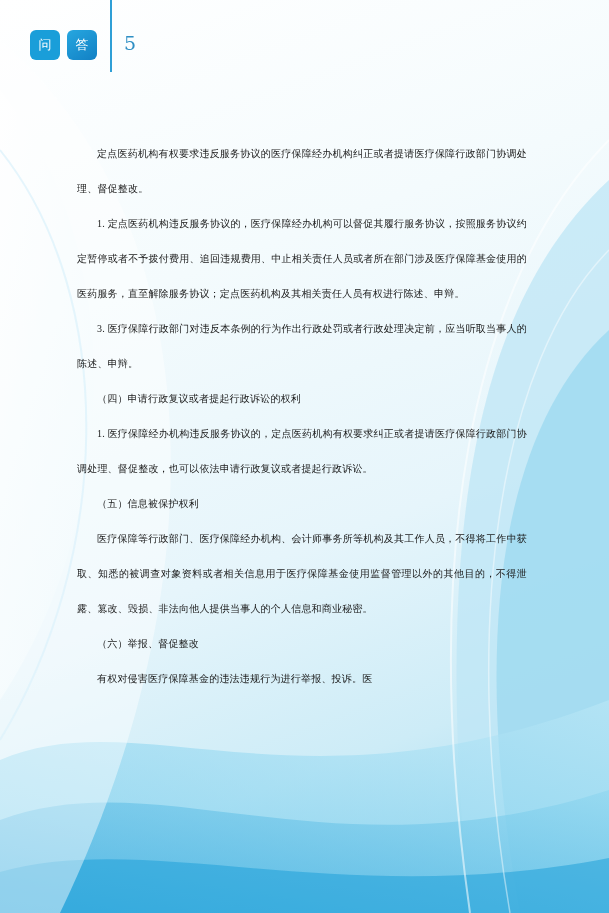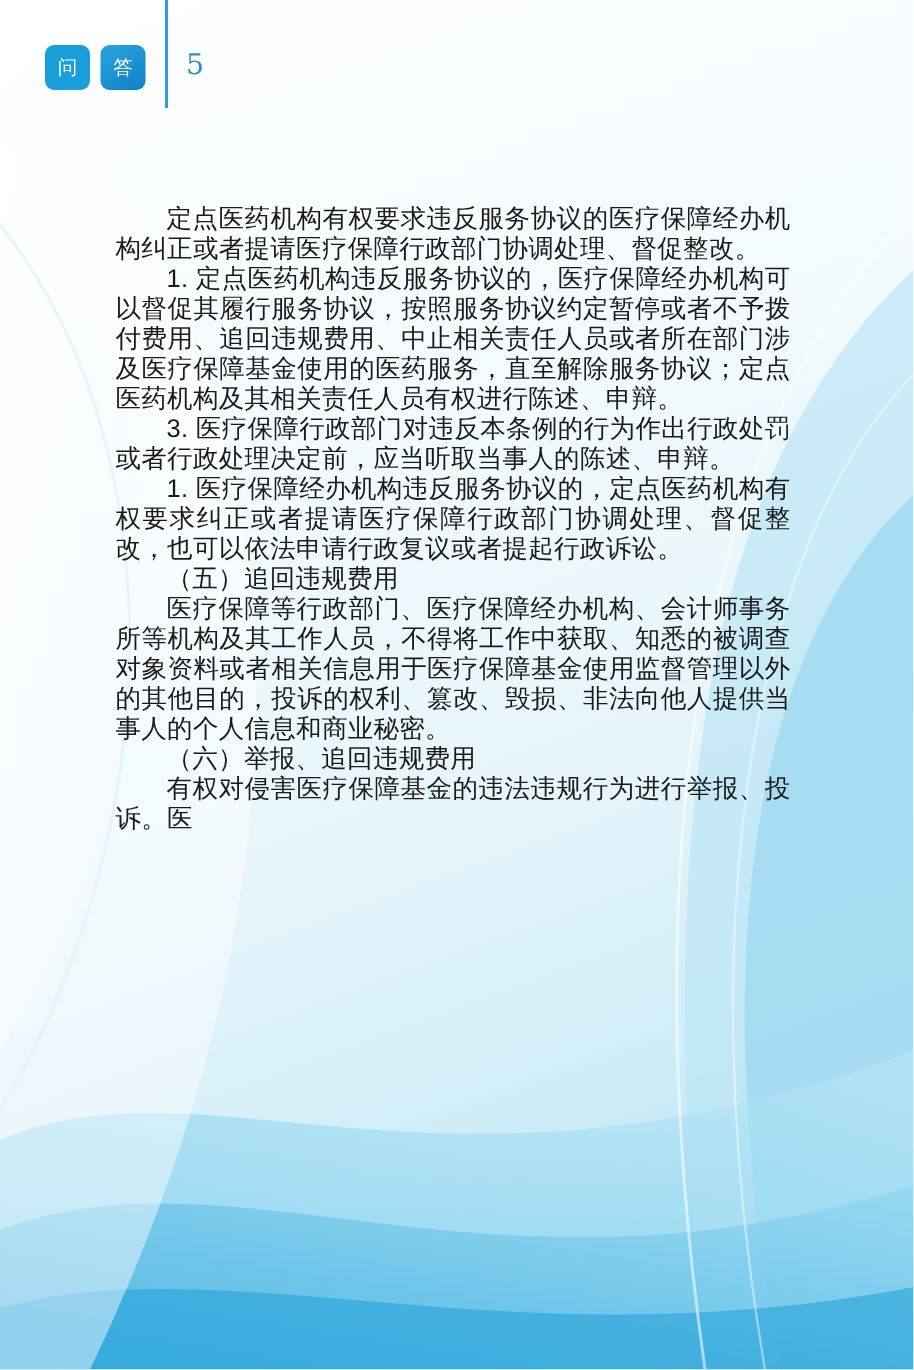--- a/index.html
+++ b/index.html
@@ -81,28 +81,28 @@
   }
 
   
   .content {
     position: absolute;
     left: 77px;
     top: 136px;
     width: 450px;
   }
   .para {
-    font-size: 17px;
-    line-height: 20px;
+    font-size: 10px;
+    line-height: 35px;
     color: #1a1a1a;
     text-align: justify;
     text-justify: inter-ideograph;
     margin: 0 0 0 0;
     letter-spacing: 0.2px;
-    font-family: Liberation Sans, sans-serif;
+    font-family: Liberation Serif, serif;
   }
   .indent {
     text-indent: 2em;
   }
 </style>
 </head>
 <body>
 
 <div class="page">
 
@@ -149,20 +149,21 @@
       <div class="badge badge-a">答</div>
     </div>
     <div class="divider-line"></div>
     <div class="page-number">5</div>
   </div>
 
   <div class="content">
     <p class="para indent">定点医药机构有权要求违反服务协议的医疗保障经办机构纠正或者提请医疗保障行政部门协调处理、督促整改。</p>
     <p class="para indent">1. 定点医药机构违反服务协议的，医疗保障经办机构可以督促其履行服务协议，按照服务协议约定暂停或者不予拨付费用、追回违规费用、中止相关责任人员或者所在部门涉及医疗保障基金使用的医药服务，直至解除服务协议；定点医药机构及其相关责任人员有权进行陈述、申辩。</p>
     <p class="para indent">3. 医疗保障行政部门对违反本条例的行为作出行政处罚或者行政处理决定前，应当听取当事人的陈述、申辩。</p>
+    <p class="para indent">（四）申请行政复议或者提起行政诉讼的权利</p>
     <p class="para indent">1. 医疗保障经办机构违反服务协议的，定点医药机构有权要求纠正或者提请医疗保障行政部门协调处理、督促整改，也可以依法申请行政复议或者提起行政诉讼。</p>
-    <p class="para indent">（五）追回违规费用</p>
-    <p class="para indent">医疗保障等行政部门、医疗保障经办机构、会计师事务所等机构及其工作人员，不得将工作中获取、知悉的被调查对象资料或者相关信息用于医疗保障基金使用监督管理以外的其他目的，投诉的权利、篡改、毁损、非法向他人提供当事人的个人信息和商业秘密。</p>
-    <p class="para indent">（六）举报、追回违规费用</p>
+    <p class="para indent">（五）信息被保护权利</p>
+    <p class="para indent">医疗保障等行政部门、医疗保障经办机构、会计师事务所等机构及其工作人员，不得将工作中获取、知悉的被调查对象资料或者相关信息用于医疗保障基金使用监督管理以外的其他目的，不得泄露、篡改、毁损、非法向他人提供当事人的个人信息和商业秘密。</p>
+    <p class="para indent">（六）举报、督促整改</p>
     <p class="para indent">有权对侵害医疗保障基金的违法违规行为进行举报、投诉。医</p>
   </div>
 
 </div>
 
 </body></html>

